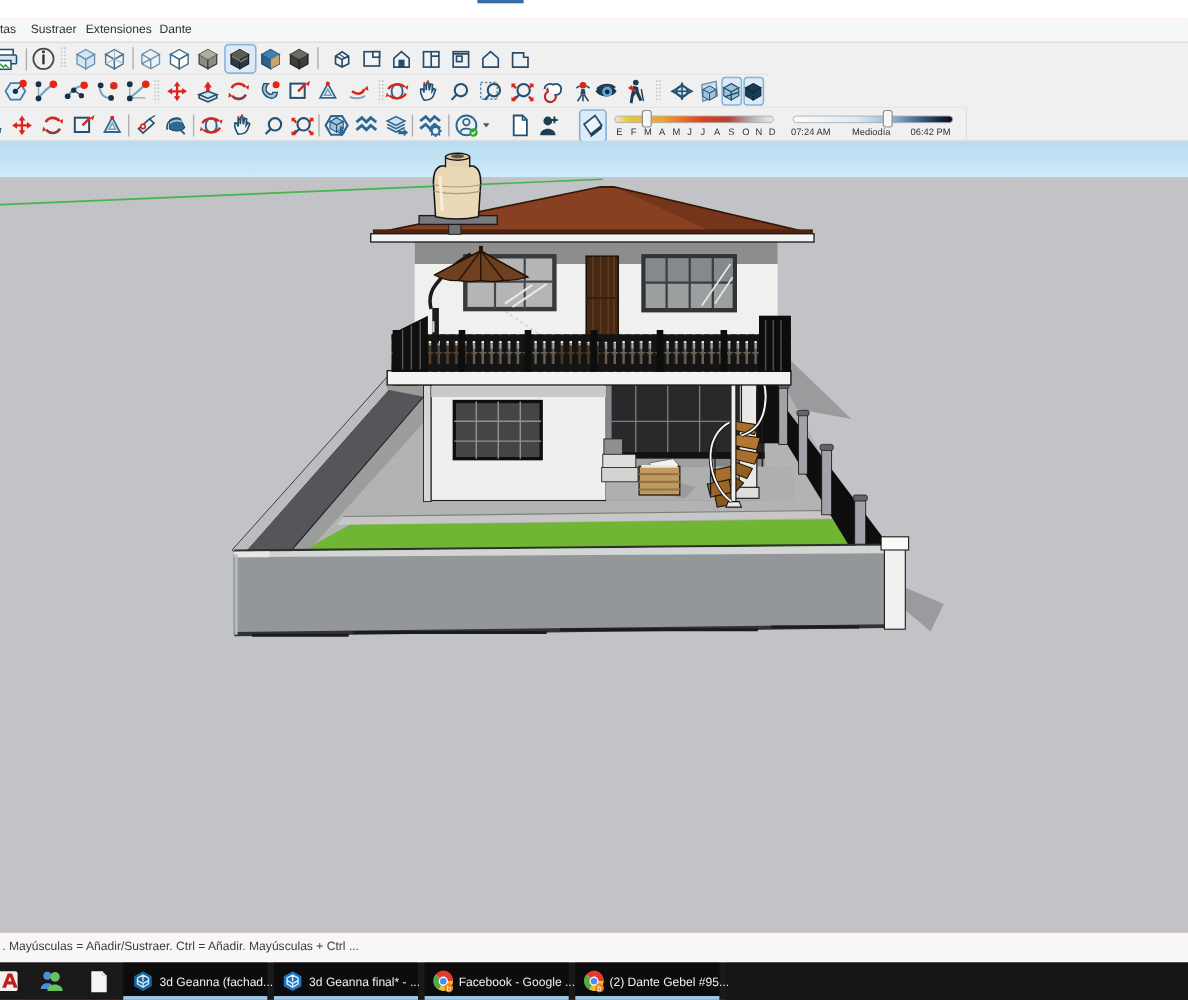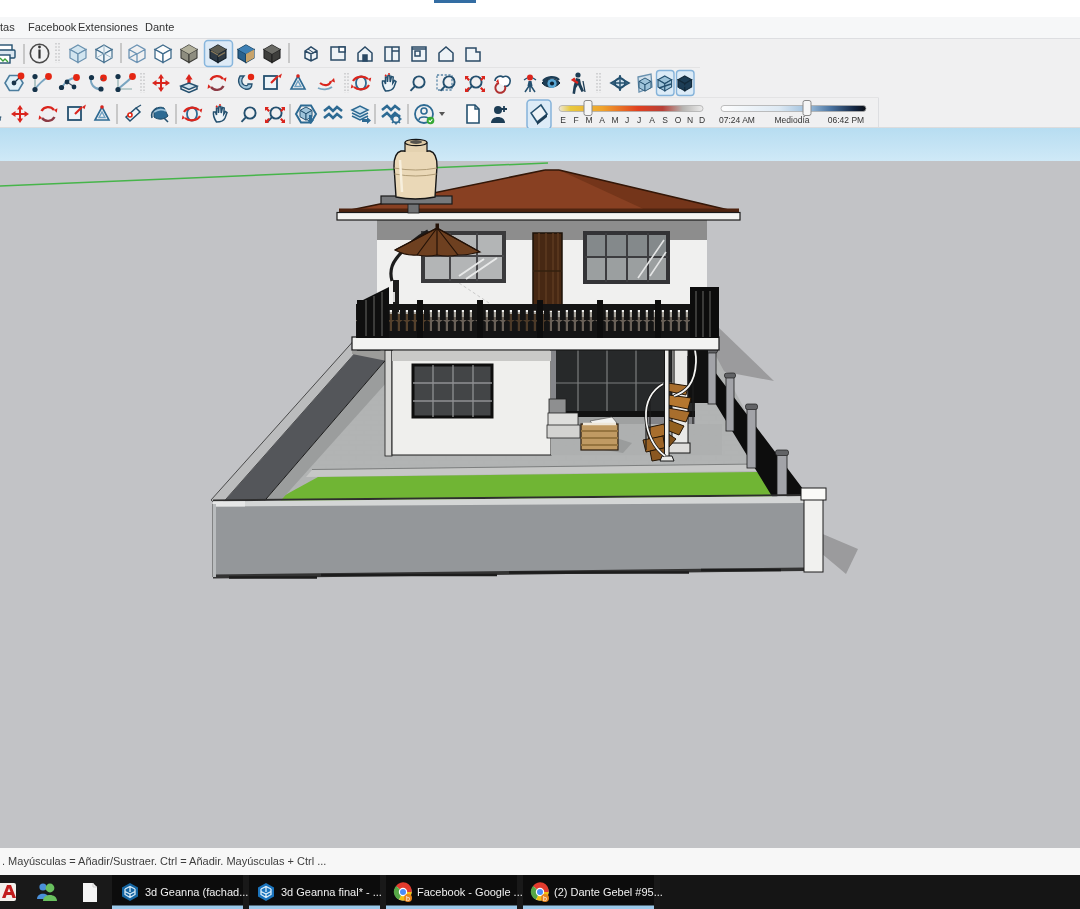--- a/index.html
+++ b/index.html
@@ -18,21 +18,21 @@
   #taskbar{position:absolute;left:0;top:875px;width:1080px;height:30px;background:#181818;}
 </style>
 </head>
 <body>
 <div id="app">
   <div id="titlestrip">
       <div id="titleblue"></div>
     </div>
   <div id="menubar">
     <span style="left:0">tas</span>
-    <span style="left:28px">Facebook</span>
+    <span style="left:28px">Sustraer</span>
     <span style="left:78px">Extensiones</span>
     <span style="left:145px">Dante</span>
   </div>
   <div id="toolbars">
   <svg width="1080" height="90" viewBox="0 38 1080 90">
   <defs>
     <g id="cubef">
       <polygon points="8,0 16,4.5 8,9 0,4.5"></polygon>
       <polygon points="0,4.5 8,9 8,17.5 0,13"></polygon>
       <polygon points="16,4.5 8,9 8,17.5 16,13"></polygon>

